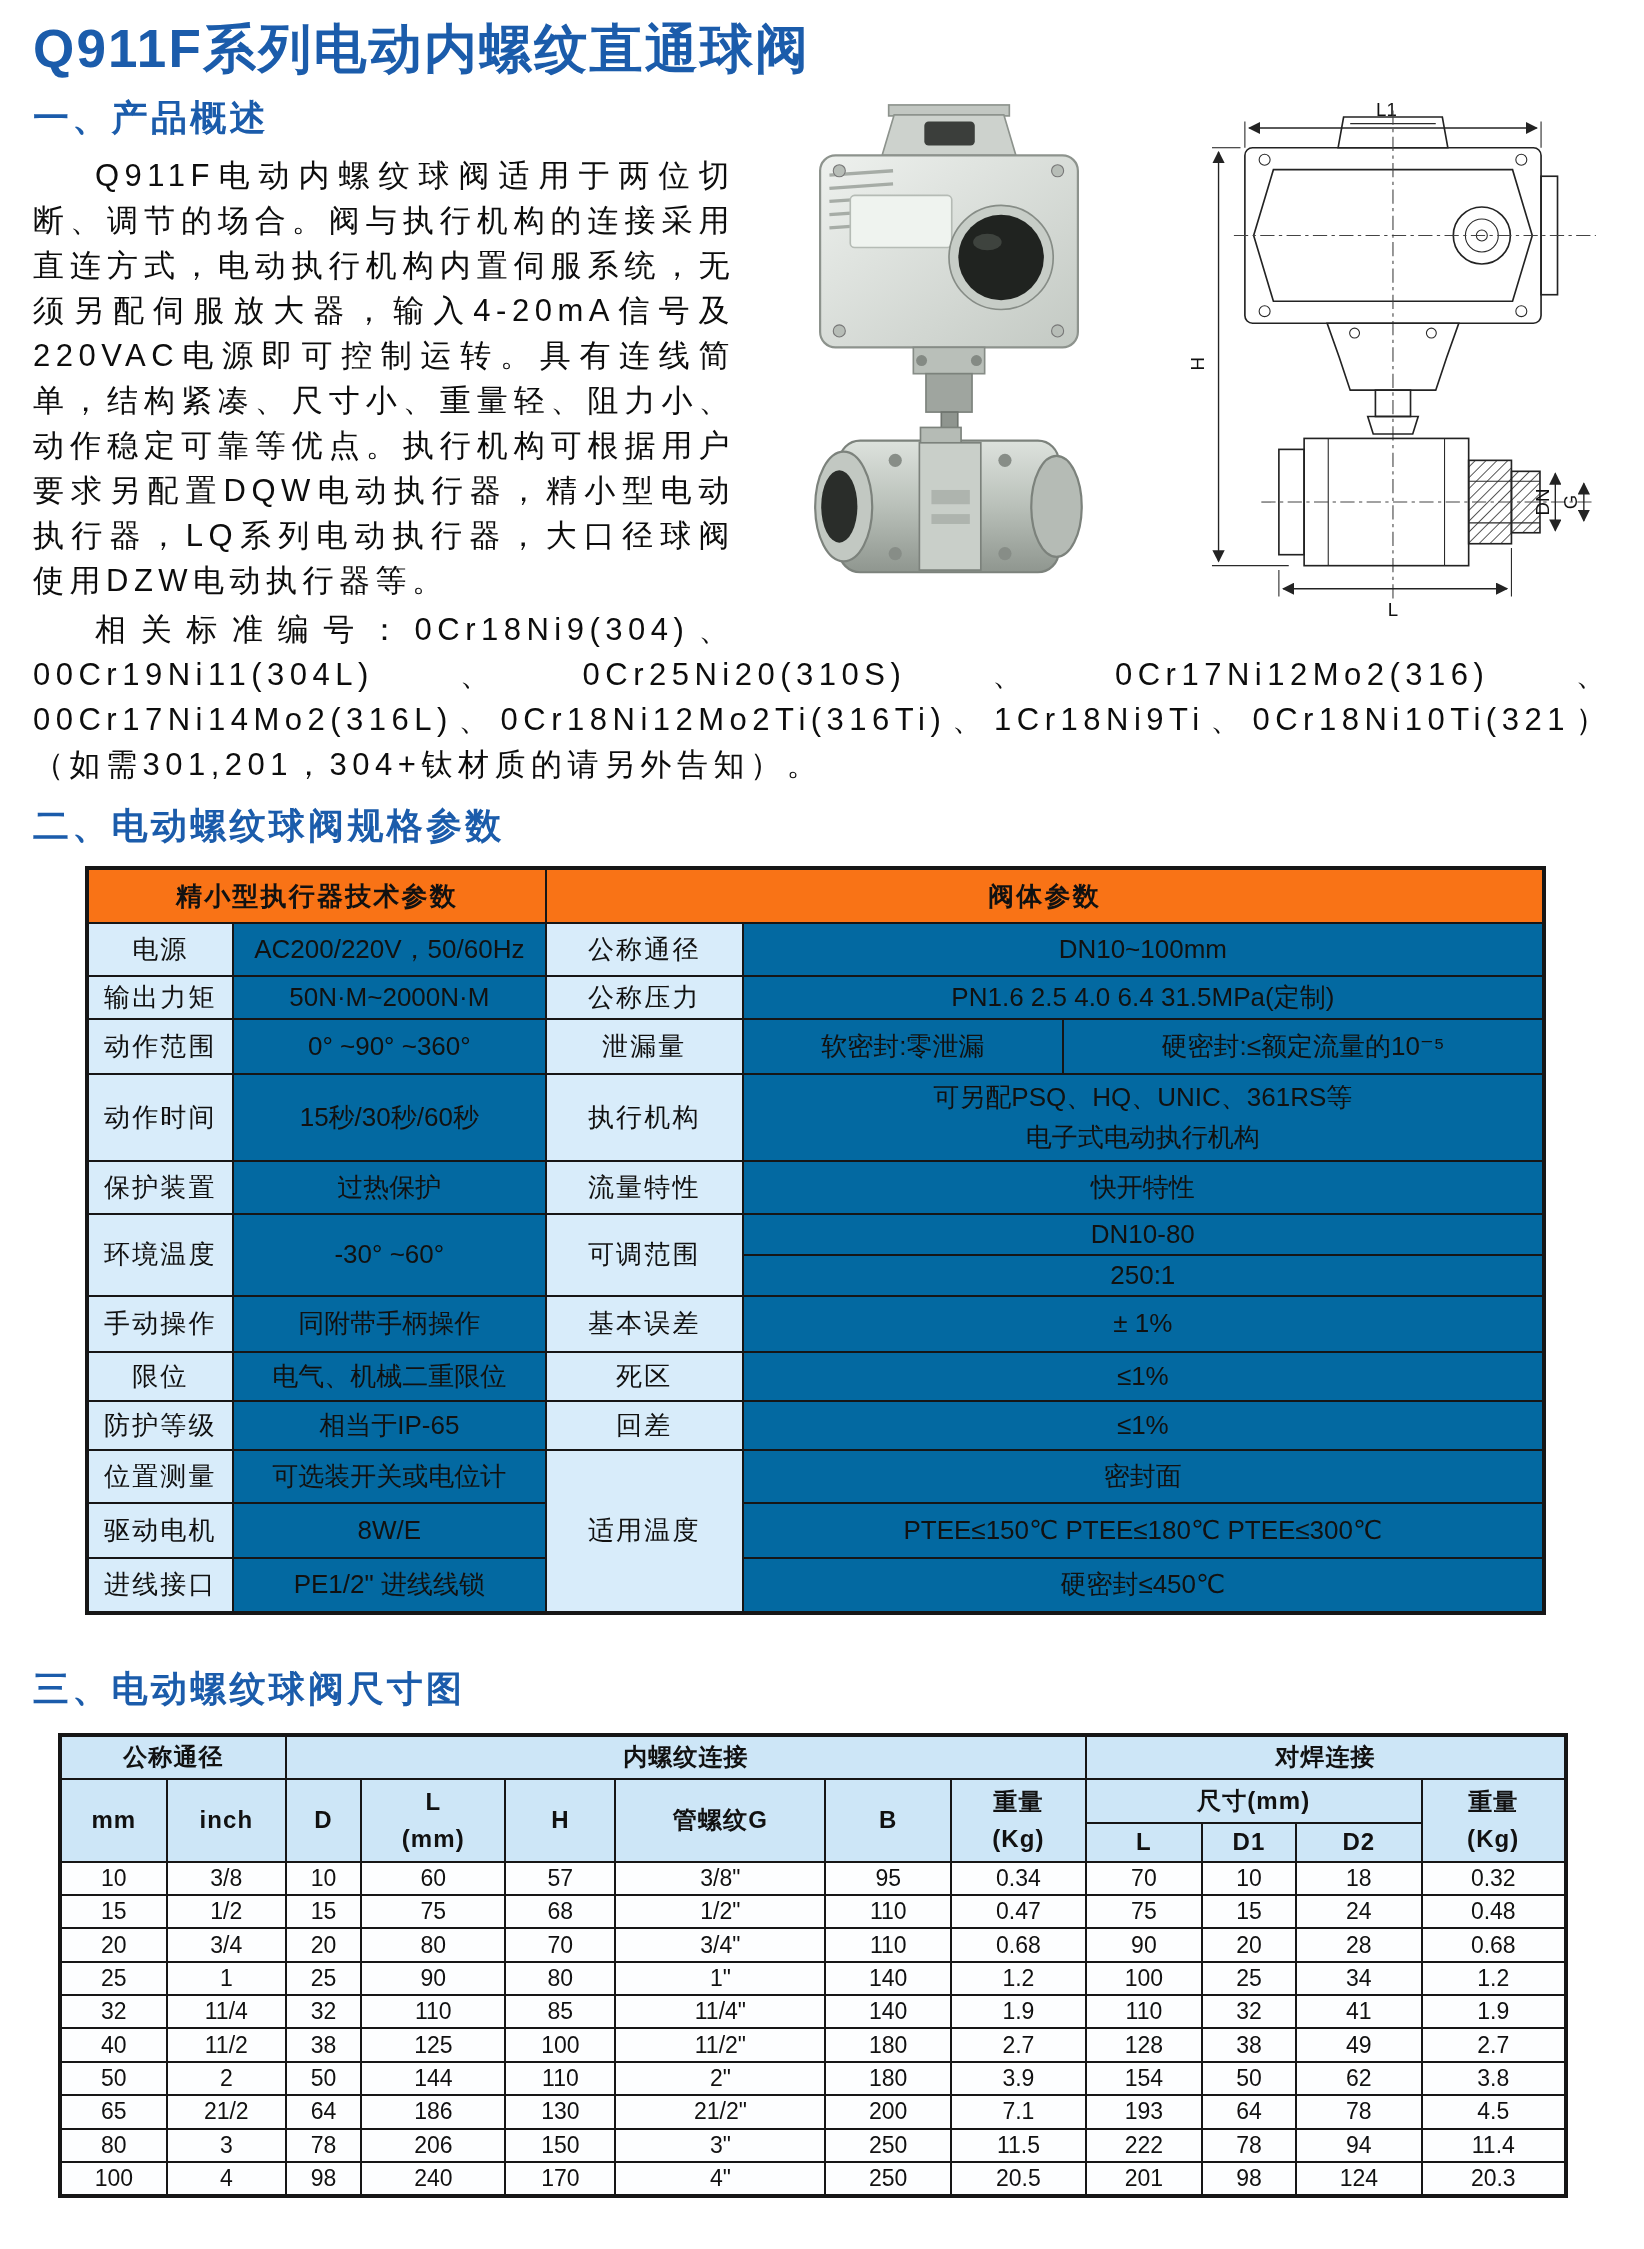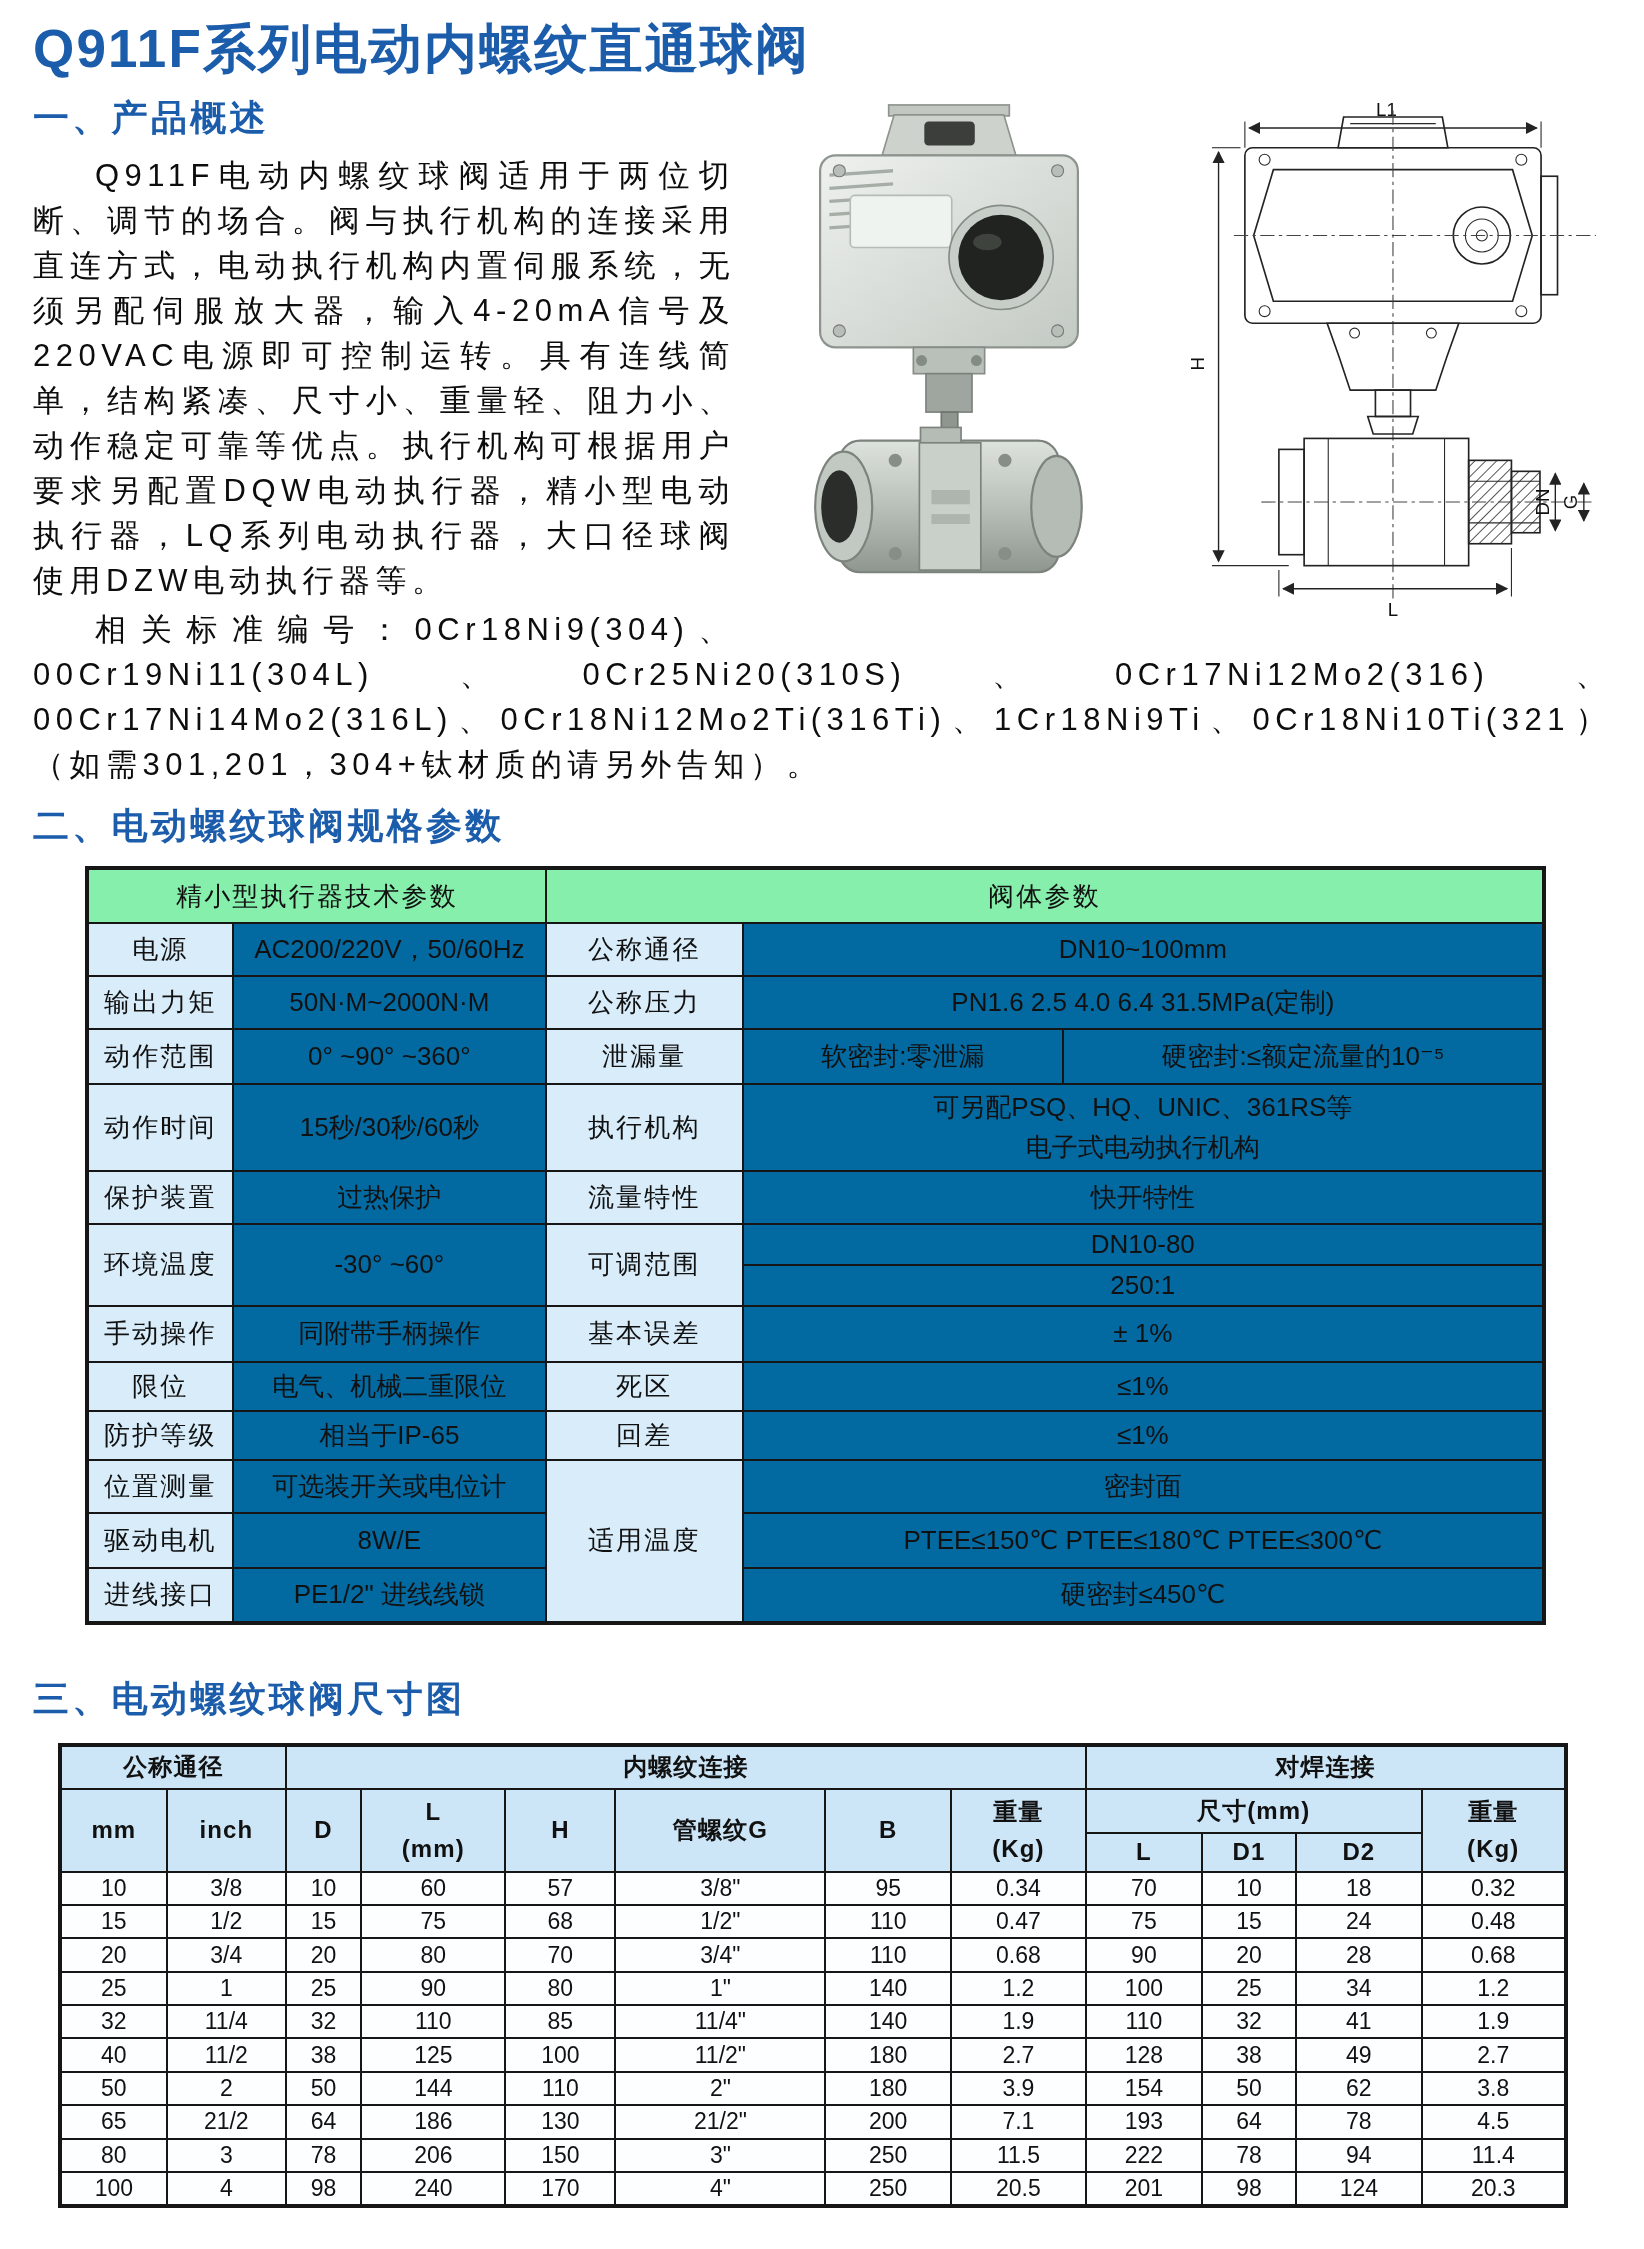--- a/index.html
+++ b/index.html
@@ -35,21 +35,21 @@
     border:4.4px solid #161616;
   }
   table.dims{
     width:1510px;margin:18.6px 0 0 25px;font-size:23px;
     border:4.4px solid #161616;
   }
   th,td{
     border:2.2px solid #161616;text-align:center;vertical-align:middle;
     padding:2.2px 5.5px;overflow:hidden;
   }
-  .spec th{background:#86efac;font-weight:normal;letter-spacing:2.2px;}
+  .spec th{background:#f97316;font-weight:bold;letter-spacing:2.2px;}
   .spec td.lbl{background:#d8ecfa;letter-spacing:2.2px;}
   .spec td.val{background:#0369a1;}
   .dims th{background:#cde6f7;font-weight:bold;letter-spacing:1.1px;font-size:24px;}
   .dims td{background:#fdfeff;}
   .ml{white-space:pre-line;line-height:1.55;}
   
   .ln{stroke:#232323;fill:none;stroke-width:3;}
   .thin{stroke:#2a2a2a;fill:none;stroke-width:2;}
   .dim{stroke:#232323;fill:none;stroke-width:2.5;}
   .cl{stroke:#444;fill:none;stroke-width:2;stroke-dasharray:26 8 6 8;}
@@ -205,21 +205,21 @@
         <tr style="height:55px">
       <th colspan="2">精小型执行器技术参数</th>
       <th colspan="3">阀体参数</th>
     </tr>
     <tr style="height:53px">
       <td class="lbl">电源</td>
       <td class="val">AC200/220V，50/60Hz</td>
       <td class="lbl">公称通径</td>
       <td class="val" colspan="2">DN10~100mm</td>
     </tr>
-    <tr style="height:53px">
+    <tr style="height:43px">
       <td class="lbl">输出力矩</td>
       <td class="val">50N·M~2000N·M</td>
       <td class="lbl">公称压力</td>
       <td class="val" colspan="2">PN1.6 2.5 4.0 6.4 31.5MPa(定制)</td>
     </tr>
     <tr style="height:55px">
       <td class="lbl">动作范围</td>
       <td class="val">0° ~90° ~360°</td>
       <td class="lbl">泄漏量</td>
       <td class="val">软密封:零泄漏</td>

